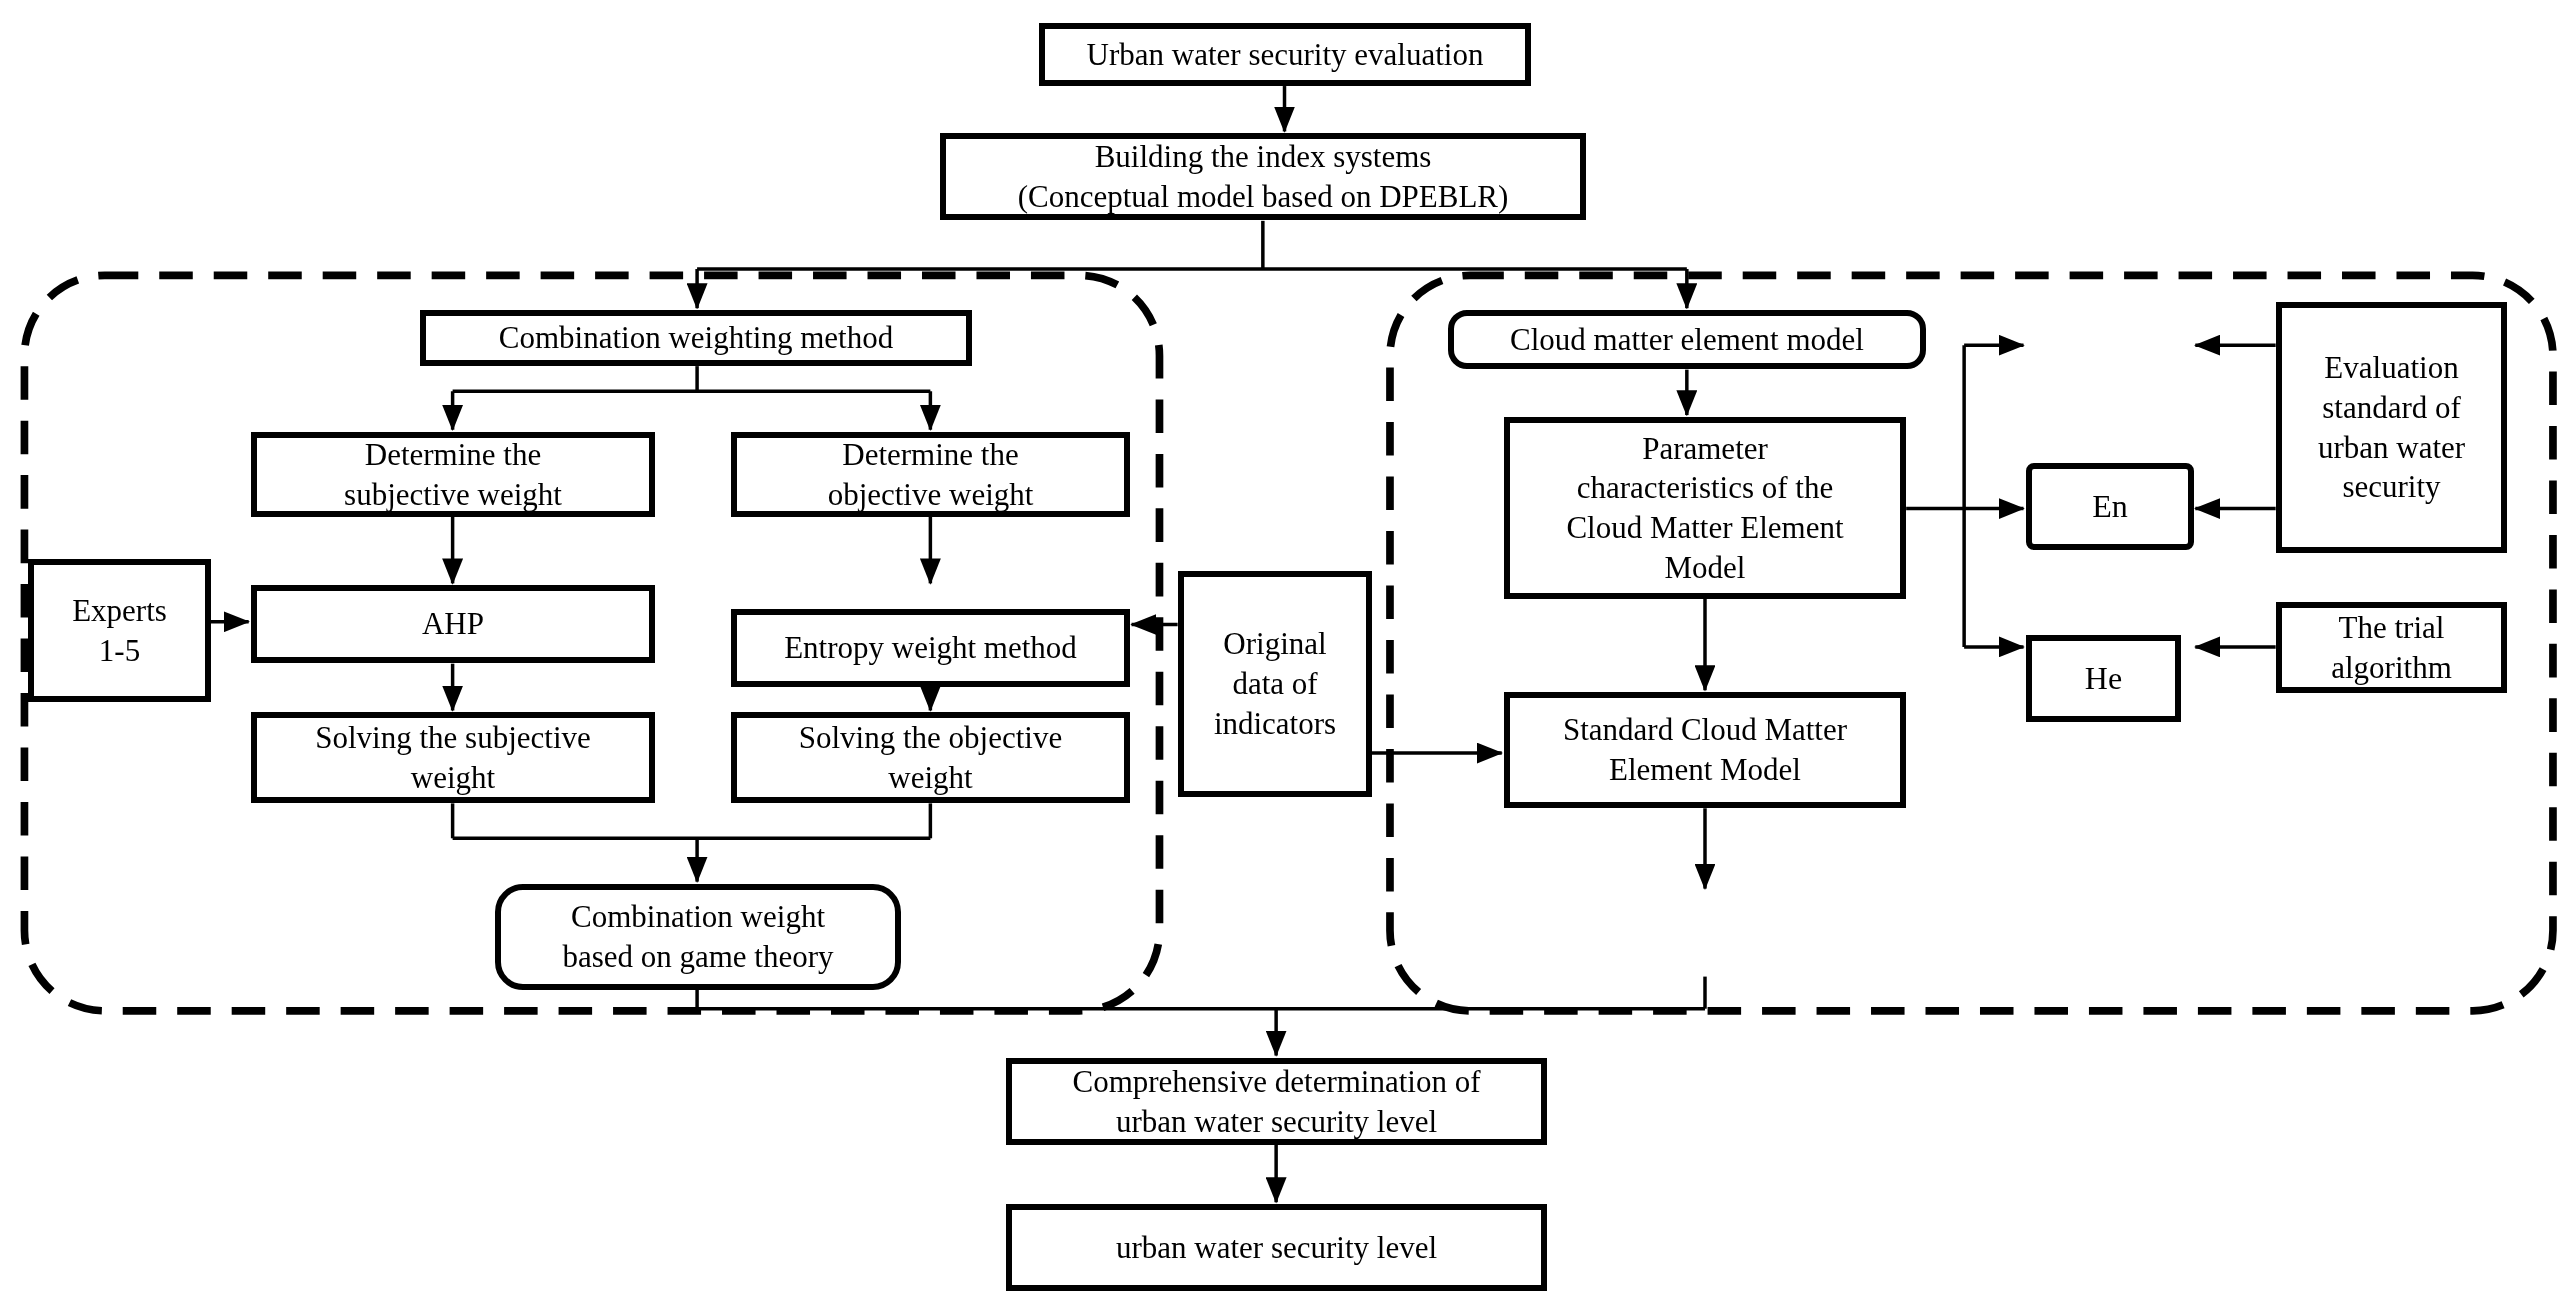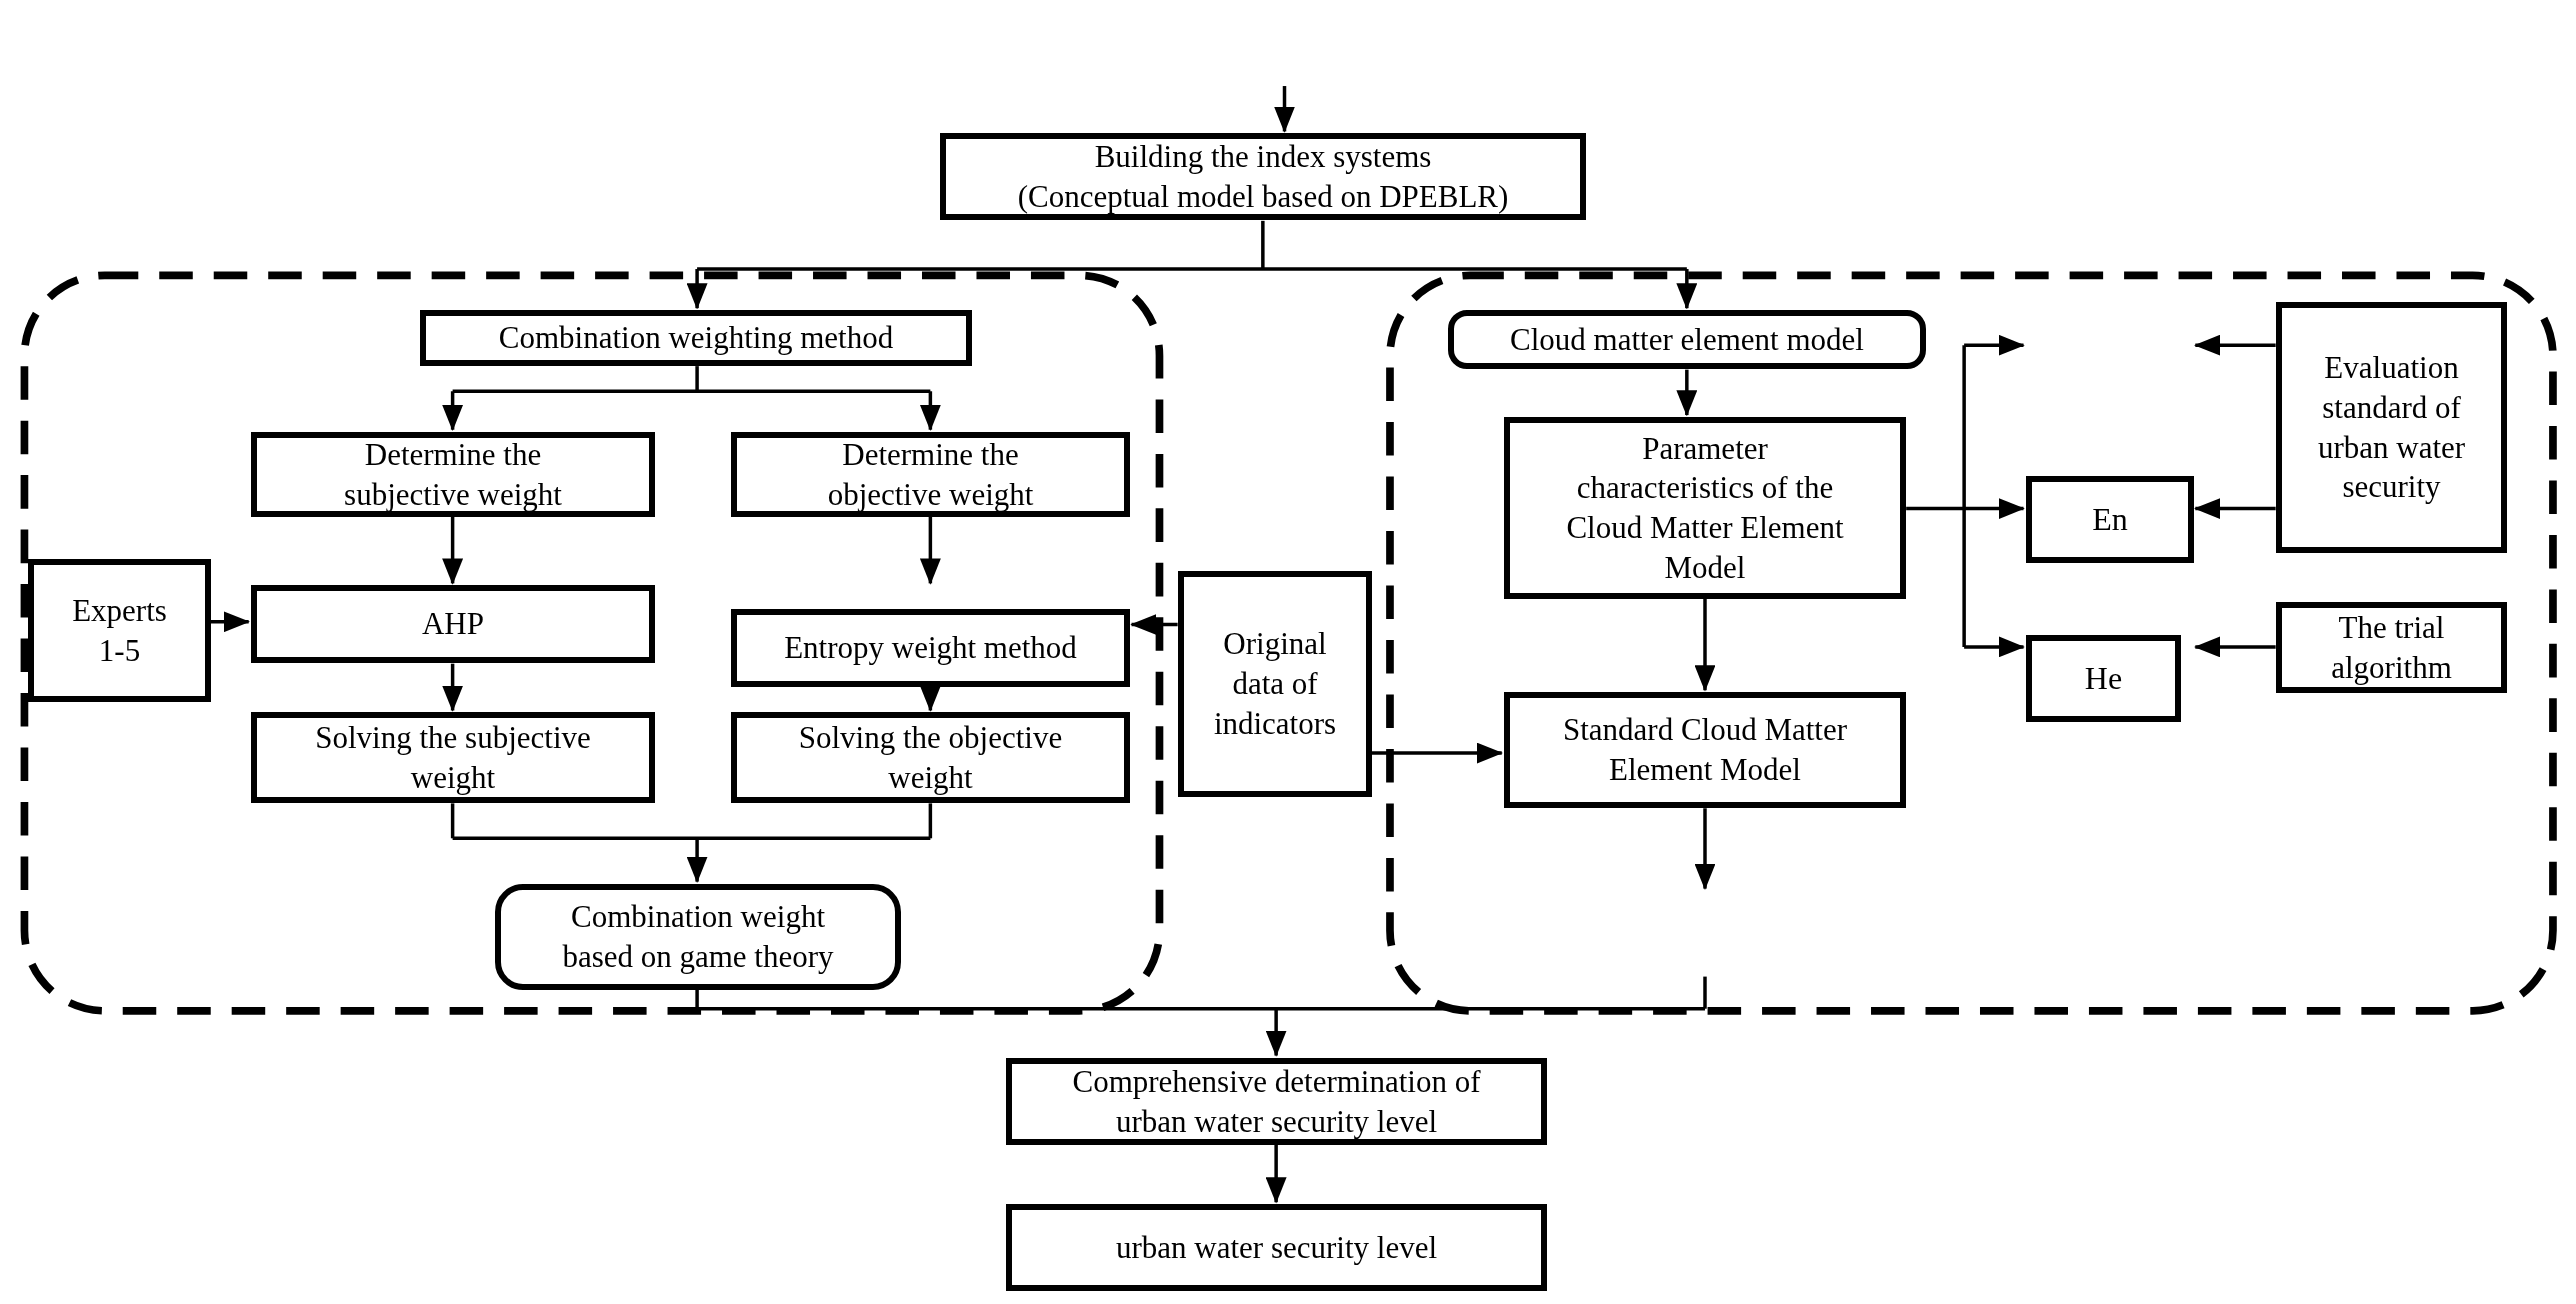--- a/index.html
+++ b/index.html
@@ -50,21 +50,21 @@
   .n-solv-subj       { left:  251px; top: 712px; width: 404px; height: 91px; }
   .n-solv-obj        { left: 731px; top: 712px; width: 399px; height: 91px; }
   .n-game-theory     { left:  495px; top: 884px; width: 406px; height: 106px; border-radius: 28px; }
   .n-experts         { left:   28px; top:  559px; width: 183px; height: 143px; }
   .n-original-data   { left: 1178px; top:  571px; width: 194px; height: 226px; }
   .n-cloud-matter    { left: 1448px; top:  310px; width: 478px; height:  59px; border-radius: 19px; }
   .n-parameter       { left: 1504px; top:  417px; width: 402px; height: 182px; }
   .n-standard-cloud  { left: 1504px; top:  692px; width: 402px; height: 116px; }
   .n-affiliation     { left: 1504px; top: 891px; width: 402px; height: 86px; }
   .n-ex              { left: 2026px; top:  302px; width: 168px; height: 87px; }
-  .n-en              { left: 2026px; top:  476px; width: 168px; height: 87px; }
+  .n-en              { left: 2026px; top:  463px; width: 168px; height: 87px; border-radius: 8px; }
   .n-he              { left: 2026px; top:  635px; width: 155px; height: 87px; }
   .n-eval-standard   { left: 2276px; top:  302px; width: 231px; height: 251px; }
   .n-trial-algorithm { left: 2276px; top:  602px; width: 231px; height: 91px; }
   .n-comprehensive   { left: 1006px; top: 1058px; width: 541px; height: 87px; }
   .n-water-level     { left: 1006px; top: 1204px; width: 541px; height: 87px; }
 </style>
 </head>
 <body>
 
 <div class="stage">
@@ -121,20 +121,21 @@
       <path d="M3258,926 L3143,926" marker-end="url(#arrow)"></path>
 
       <path d="M998,1388 L998,1444"></path>
       <path d="M2441,1398 L2441,1444"></path>
       <path d="M998,1444 L2441,1444"></path>
       <path d="M1827,1444 L1827,1511" marker-end="url(#arrow)"></path>
       <path d="M1827,1639 L1827,1721" marker-end="url(#arrow)"></path>
     </g>
   </svg>
 
+  <div class="node n-urban-eval">Urban water security evaluation</div>
   <div class="node n-index-systems">Building the index systems
 (Conceptual model based on DPEBLR)</div>
 
   <div class="node n-comb-weighting">Combination weighting method</div>
   <div class="node n-det-subj">Determine the
 subjective weight</div>
   <div class="node n-det-obj">Determine the
 objective weight</div>
   <div class="node n-ahp">AHP</div>
   <div class="node n-entropy">Entropy weight method</div>

